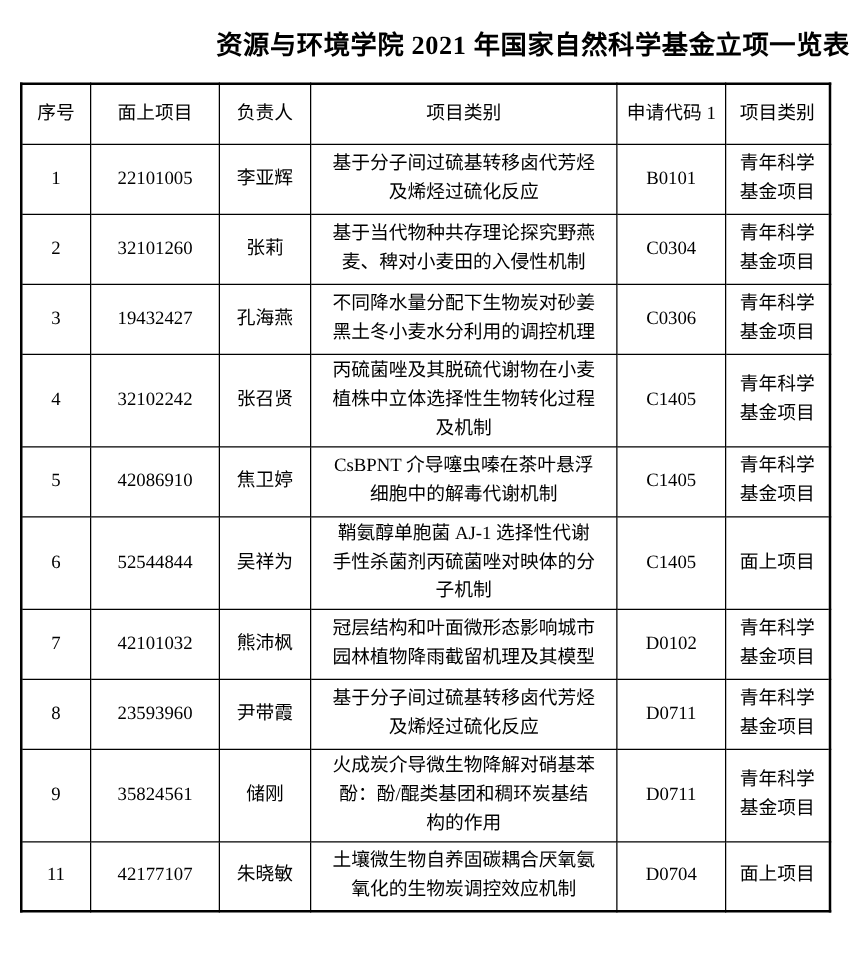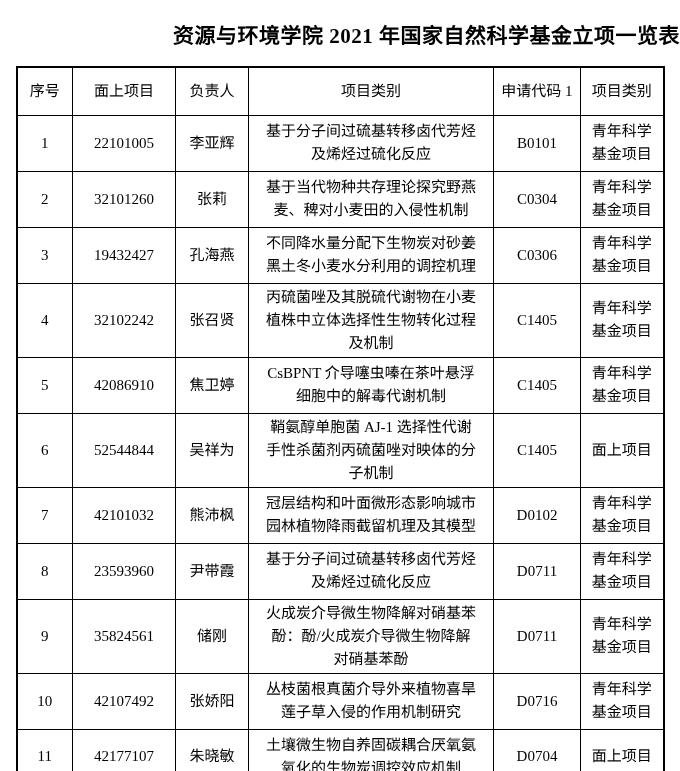--- a/index.html
+++ b/index.html
@@ -148,30 +148,22 @@
       <td>23593960</td>
       <td>尹带霞</td>
       <td class="cell-title">基于分子间过硫基转移卤代芳烃及烯烃过硫化反应</td>
       <td>D0711</td>
       <td class="cell-cat">青年科学基金项目</td>
     </tr>
     <tr class="tall">
       <td>9</td>
       <td>35824561</td>
       <td>储刚</td>
-      <td class="cell-title">火成炭介导微生物降解对硝基苯酚：酚/火成炭介导微生物降解对硝基苯酚</td>
+      <td class="cell-title">火成炭介导微生物降解对硝基苯酚：酚/醌类基团和稠环炭基结构的作用</td>
       <td>D0711</td>
-      <td class="cell-cat">青年科学基金项目</td>
-    </tr>
-    <tr>
-      <td>10</td>
-      <td>42107492</td>
-      <td>张娇阳</td>
-      <td class="cell-title">丛枝菌根真菌介导外来植物喜旱莲子草入侵的作用机制研究</td>
-      <td>D0716</td>
       <td class="cell-cat">青年科学基金项目</td>
     </tr>
     <tr>
       <td>11</td>
       <td>42177107</td>
       <td>朱晓敏</td>
       <td class="cell-title">土壤微生物自养固碳耦合厌氧氨氧化的生物炭调控效应机制</td>
       <td>D0704</td>
       <td class="cell-cat">面上项目</td>
     </tr>

